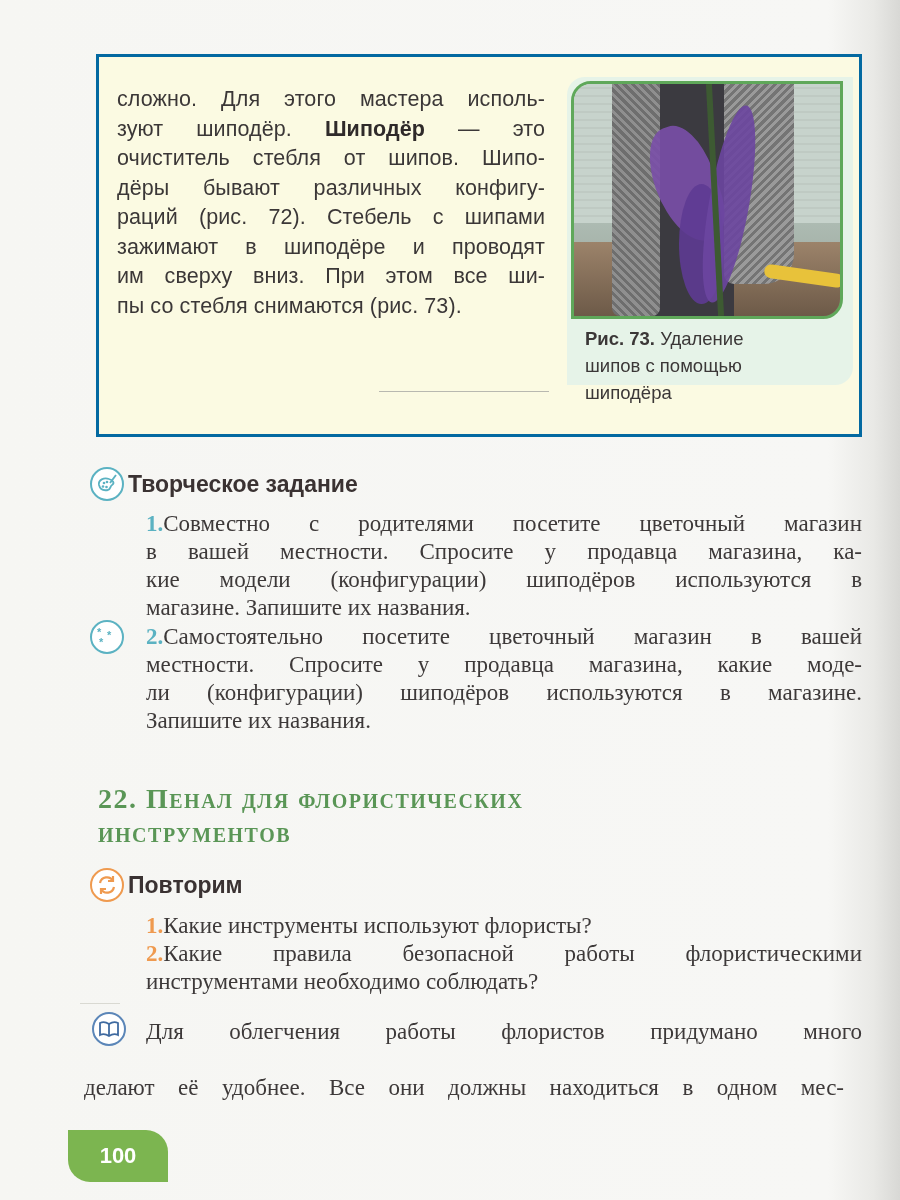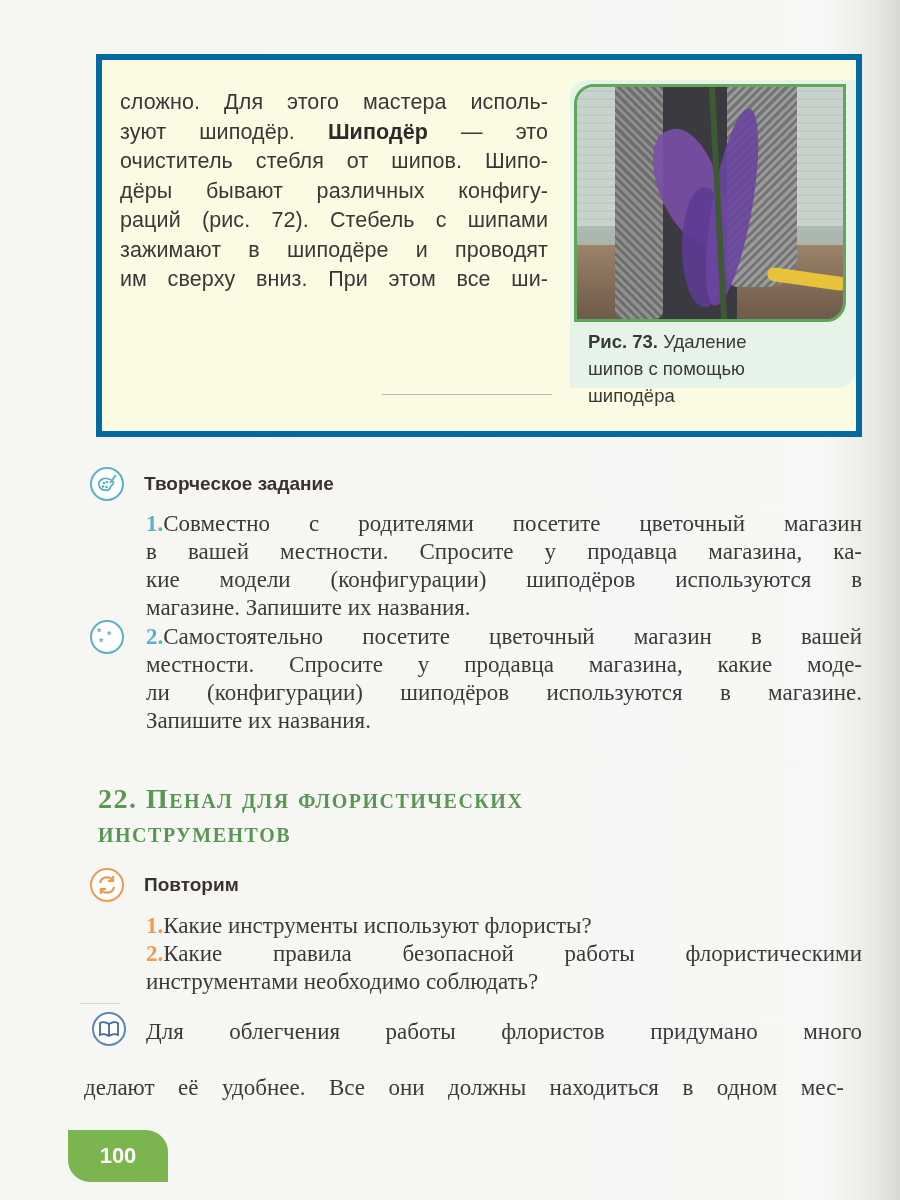--- a/index.html
+++ b/index.html
@@ -3,21 +3,21 @@
 <meta charset="utf-8">
 <style>
   html, body { margin: 0; padding: 0; }
   body {
     width: 900px; height: 1200px; overflow: hidden; position: relative;
     background: linear-gradient(90deg, #f6f6f3 0%, #f7f7f5 92%, #e9e9e6 97%, #d8d8d5 100%);
     font-family: "Liberation Sans", sans-serif; color: #3a3535;
   }
   .box {
     position: absolute; left: 96px; top: 54px; width: 766px; height: 383px;
-    border: 6px solid #0369a1; background: #fbfae2; box-sizing: border-box;
+    border: 3px solid #0369a1; background: #fbfae2; box-sizing: border-box;
   }
   .box-text {
     position: absolute; left: 18px; top: 28px; width: 428px;
     font-size: 21.5px; line-height: 29.5px; text-align: justify; color: #3b3737;
     letter-spacing: 0.1px;
   }
   .box-text b { font-weight: bold; color: #2f2a2a; }
   .figure-panel {
     position: absolute; left: 468px; top: 20px; width: 286px; height: 308px;
     background: #e6f3e8; border-radius: 18px 0 18px 0;
@@ -42,21 +42,21 @@
     font-size: 18.5px; line-height: 27px; color: #3b3737;
   }
   .caption b { font-weight: bold; }
   .pencil-line { position:absolute; left: 280px; top: 334px; width: 170px; height: 1px; background:#b8b8b0; }
 
   .section-head { position: absolute; display: flex; align-items: center; }
   .icon-circle {
     width: 34px; height: 34px; border-radius: 50%; box-sizing: border-box;
     display: flex; align-items: center; justify-content: center; background: #fff;
   }
-  .head-label { font-family: "Liberation Sans", sans-serif; font-weight: bold; font-size: 19px; color: #3a3232; margin-left: 20px; }
+  .head-label { font-family: "Liberation Sans", sans-serif; font-weight: bold; font-size: 23px; color: #3a3232; margin-left: 4px; }
 
   .serif-text {
     position: absolute; font-family: "Liberation Serif", serif; font-size: 23px; line-height: 28px;
     color: #3d3939; text-align: justify;
   }
   .num-teal { color: #5bb2c2; font-weight: bold; }
   .num-orange { color: #ef9a4f; font-weight: bold; }
   .para-line { display: block; text-align: justify; text-align-last: justify; }
   .para-line.last { text-align-last: left; }
 
@@ -78,20 +78,21 @@
 
 <div class="box">
   <div class="box-text">
     <span class="para-line">сложно. Для этого мастера исполь-</span>
     <span class="para-line"><span>зуют шиподёр.</span>&nbsp;<b>Шиподёр</b> <span>— это</span></span>
     <span class="para-line">очиститель стебля от шипов. Шипо-</span>
     <span class="para-line">дёры бывают различных конфигу-</span>
     <span class="para-line">раций (рис. 72). Стебель с шипами</span>
     <span class="para-line">зажимают в шиподёре и проводят</span>
     <span class="para-line">им сверху вниз. При этом все ши-</span>
+    <span class="para-line last">пы со стебля снимаются (рис. 73).</span>
   </div>
   <div class="pencil-line"></div>
 
   <div class="figure-panel">
     <div class="photo" title="Photo of a purple thorn stripper tool clamped on a flower stem">
       <div class="wall"></div>
       <div class="table"></div>
       <div class="shirt"></div>
       <div class="coat-l"></div>
       <div class="coat-r"></div>

